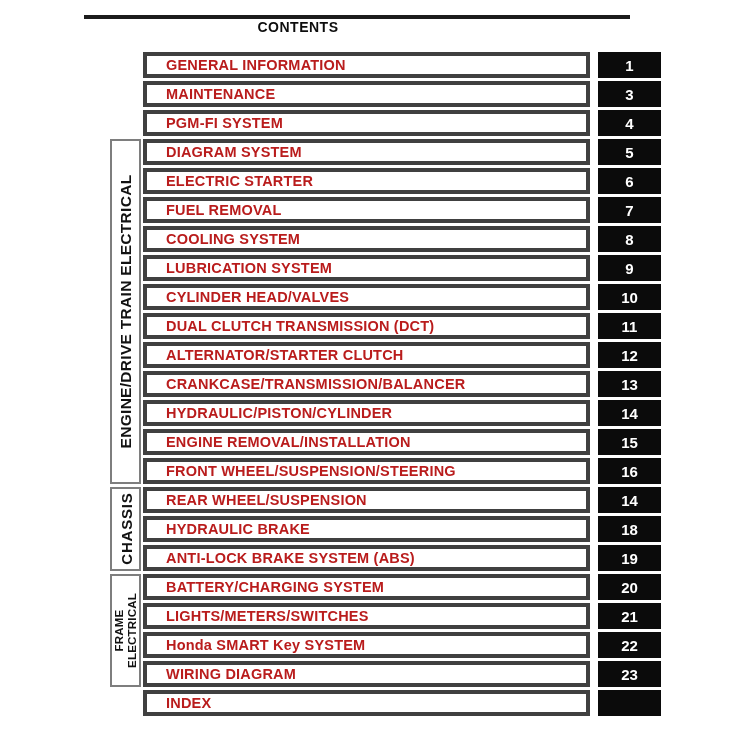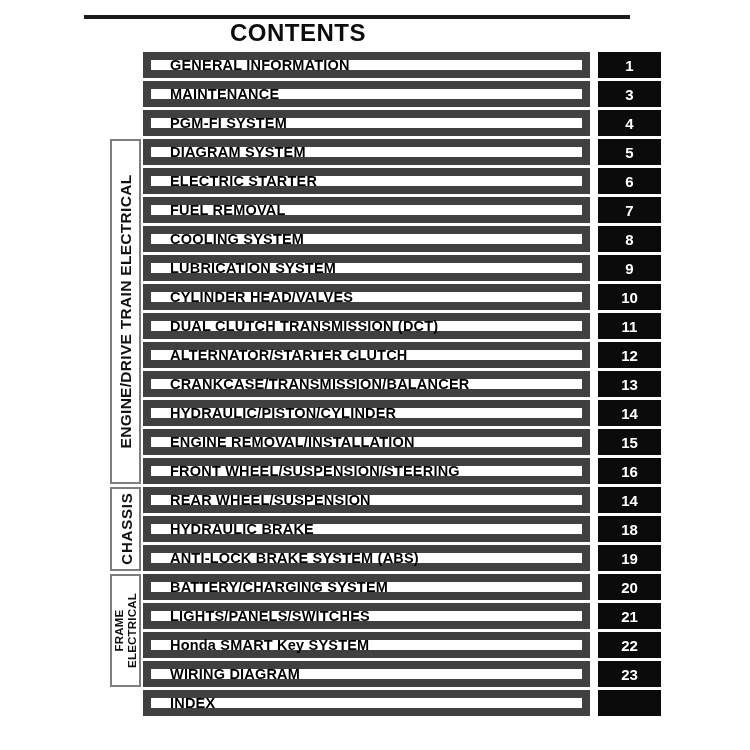--- a/index.html
+++ b/index.html
@@ -10,33 +10,33 @@
     font-family: "Liberation Sans", sans-serif;
     overflow: hidden;
   }
   .top-rule {
     position: absolute; left: 84px; top: 15px;
     width: 546px; height: 4px; background: #1c1c1c;
   }
   .page-title {
     position: absolute; left: 88px; top: 19px; width: 420px;
     text-align: center;
-    font-size: 24px; font-weight: bold; letter-spacing: 0.5px;
+    font-size: 14px; font-weight: bold; letter-spacing: 0.5px;
     color: #0d0d0d;
   }
   .rows {
     position: absolute; left: 143px; top: 52px;
   }
   .row { display: flex; height: 26px; margin-bottom: 3px; }
   .label-box {
     width: 447px; box-sizing: border-box;
-    border: 8px solid #404040; background: #ffffff;
+    border: 4px solid #404040; background: #ffffff;
     display: flex; align-items: center;
     padding-left: 19px; margin-right: 8px;
-    font-size: 14.5px; font-weight: bold; color: #000000;
+    font-size: 14.5px; font-weight: bold; color: #b91c1c;
     letter-spacing: 0.2px; white-space: nowrap;
   }
   .badge {
     width: 63px; background: #0b0b0b;
     color: #ffffff; font-size: 15px; font-weight: bold;
     display: flex; align-items: center; justify-content: center;
   }
   .group-strip {
     position: absolute; left: 110px; width: 31px;
     box-sizing: border-box; border: 2px solid #7e7e7e;
@@ -156,21 +156,21 @@
   </div>
   <div class="row">
     <div class="label-box">ANTI-LOCK BRAKE SYSTEM (ABS)</div>
     <div class="badge">19</div>
   </div>
   <div class="row">
     <div class="label-box">BATTERY/CHARGING SYSTEM</div>
     <div class="badge">20</div>
   </div>
   <div class="row">
-    <div class="label-box">LIGHTS/PANELS/SWITCHES</div>
+    <div class="label-box">LIGHTS/METERS/SWITCHES</div>
     <div class="badge">21</div>
   </div>
   <div class="row">
     <div class="label-box">Honda SMART Key SYSTEM</div>
     <div class="badge">22</div>
   </div>
   <div class="row">
     <div class="label-box">WIRING DIAGRAM</div>
     <div class="badge">23</div>
   </div>

